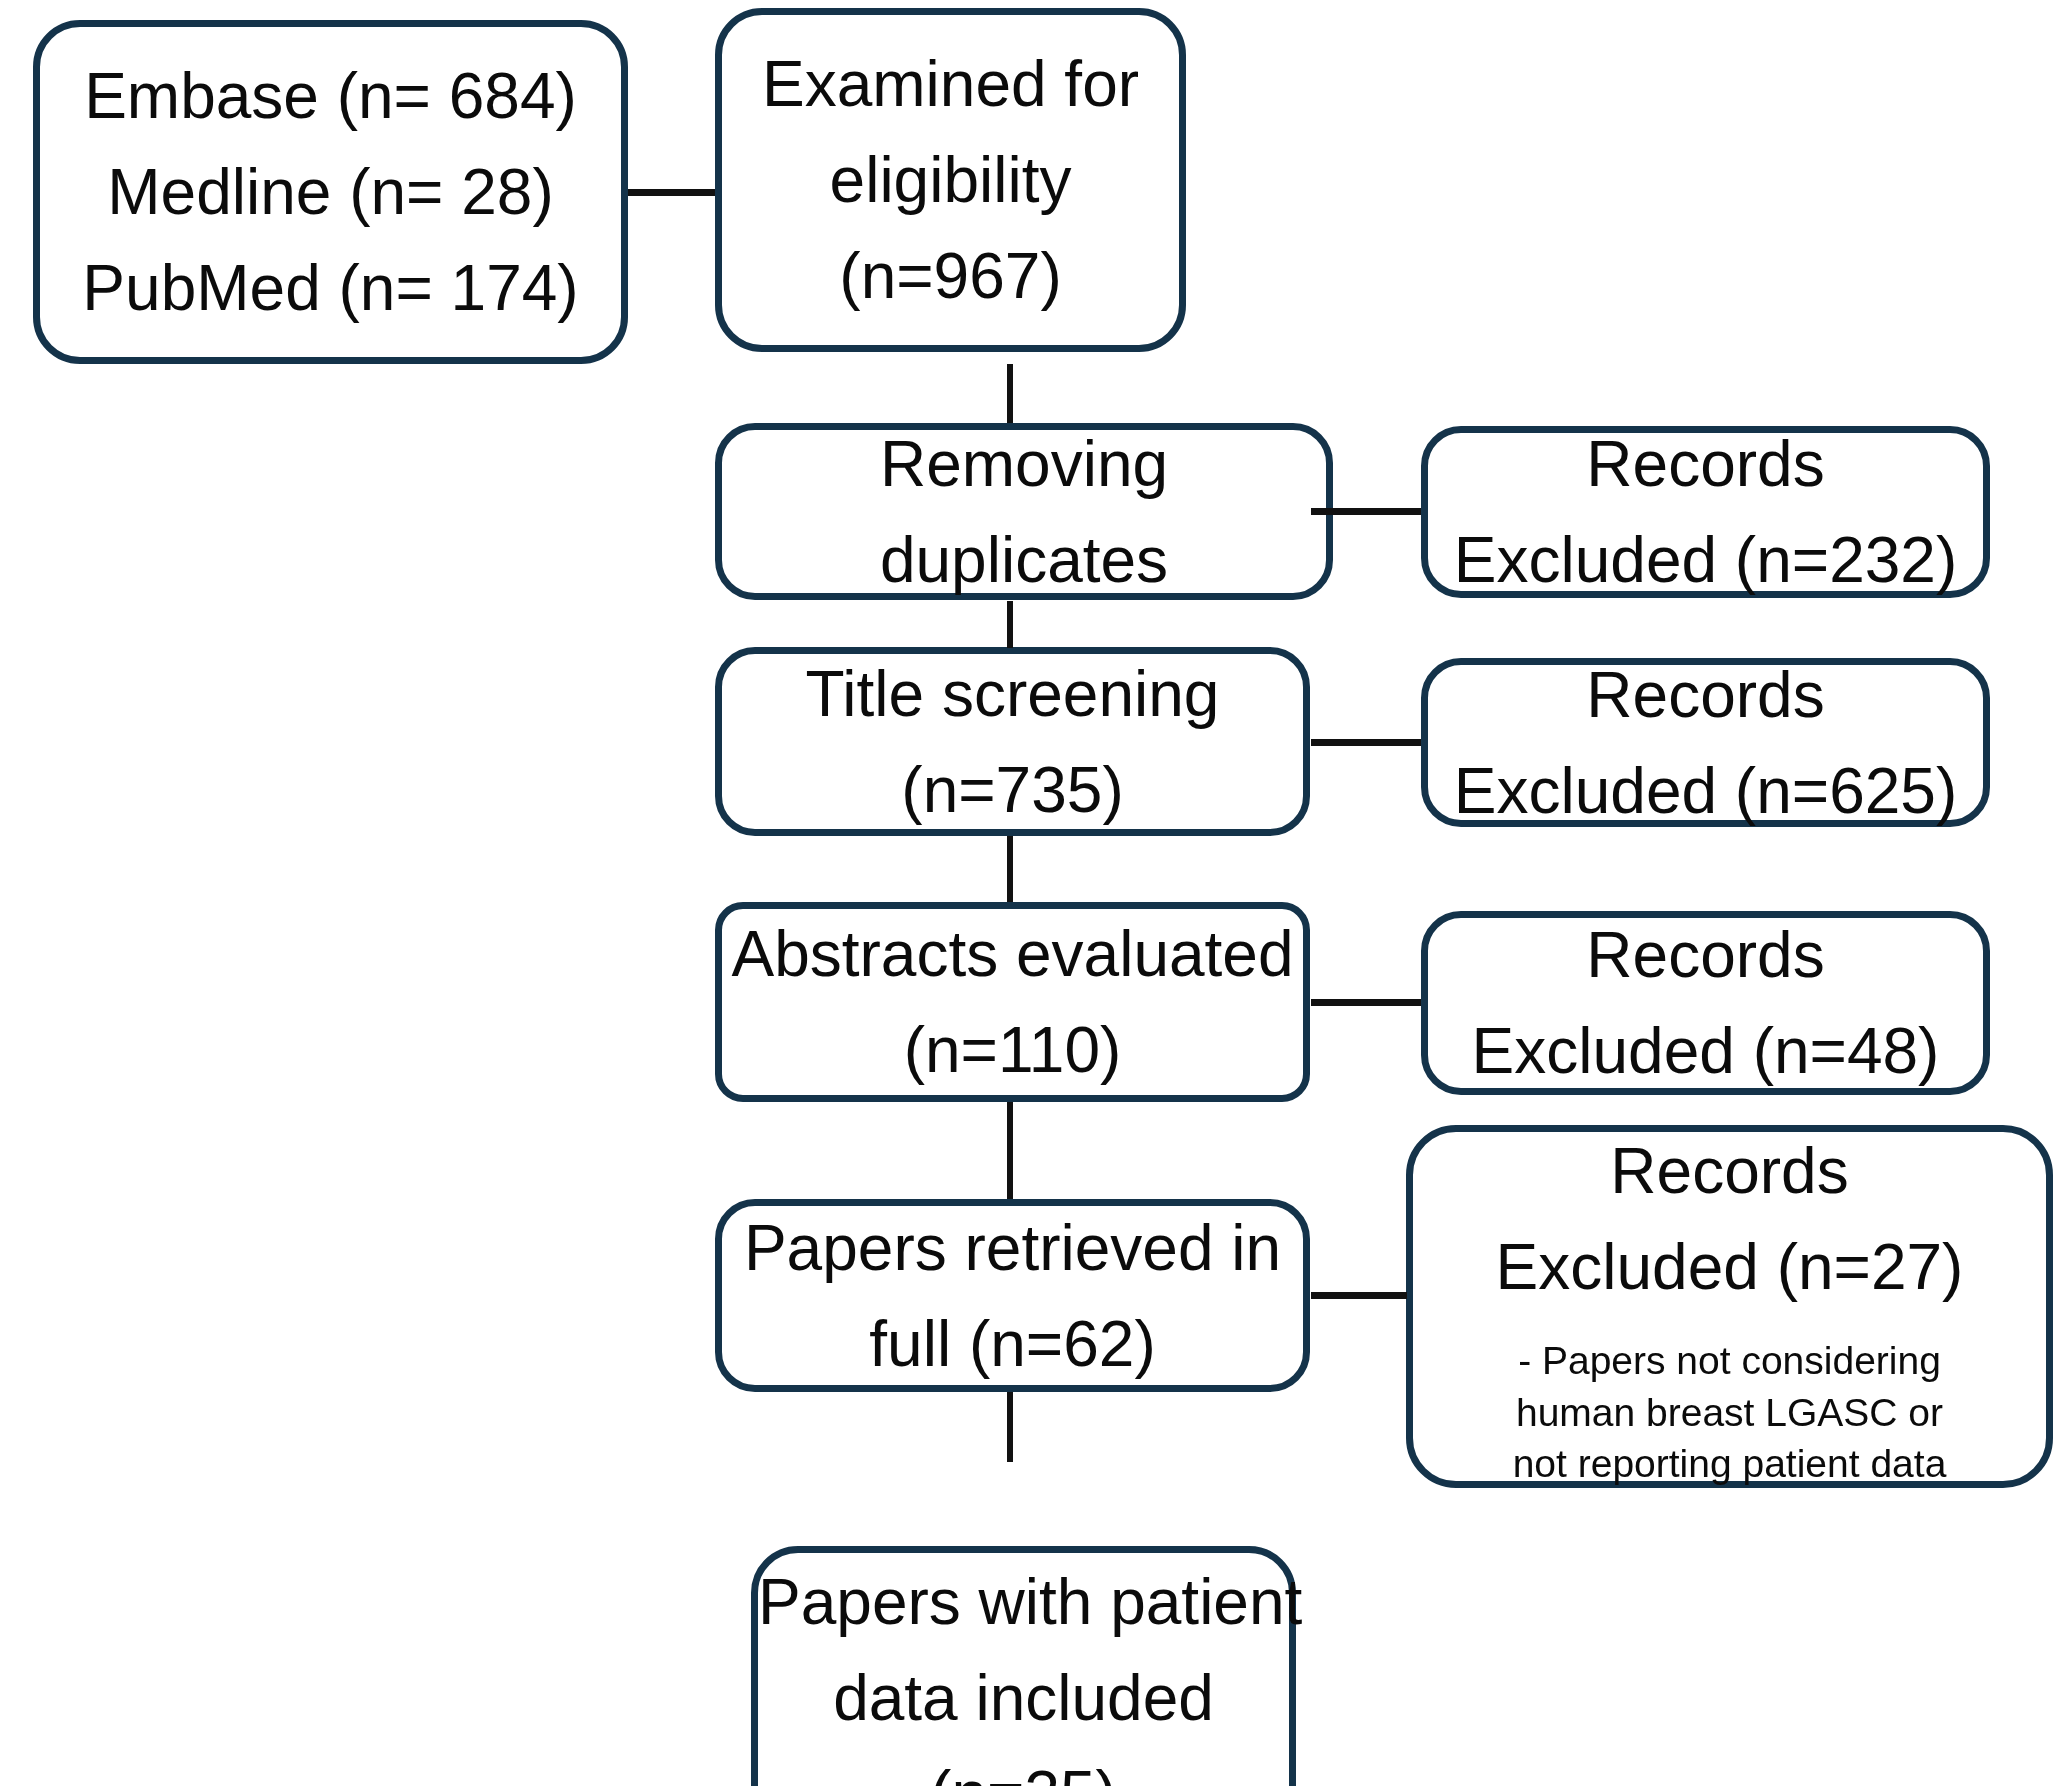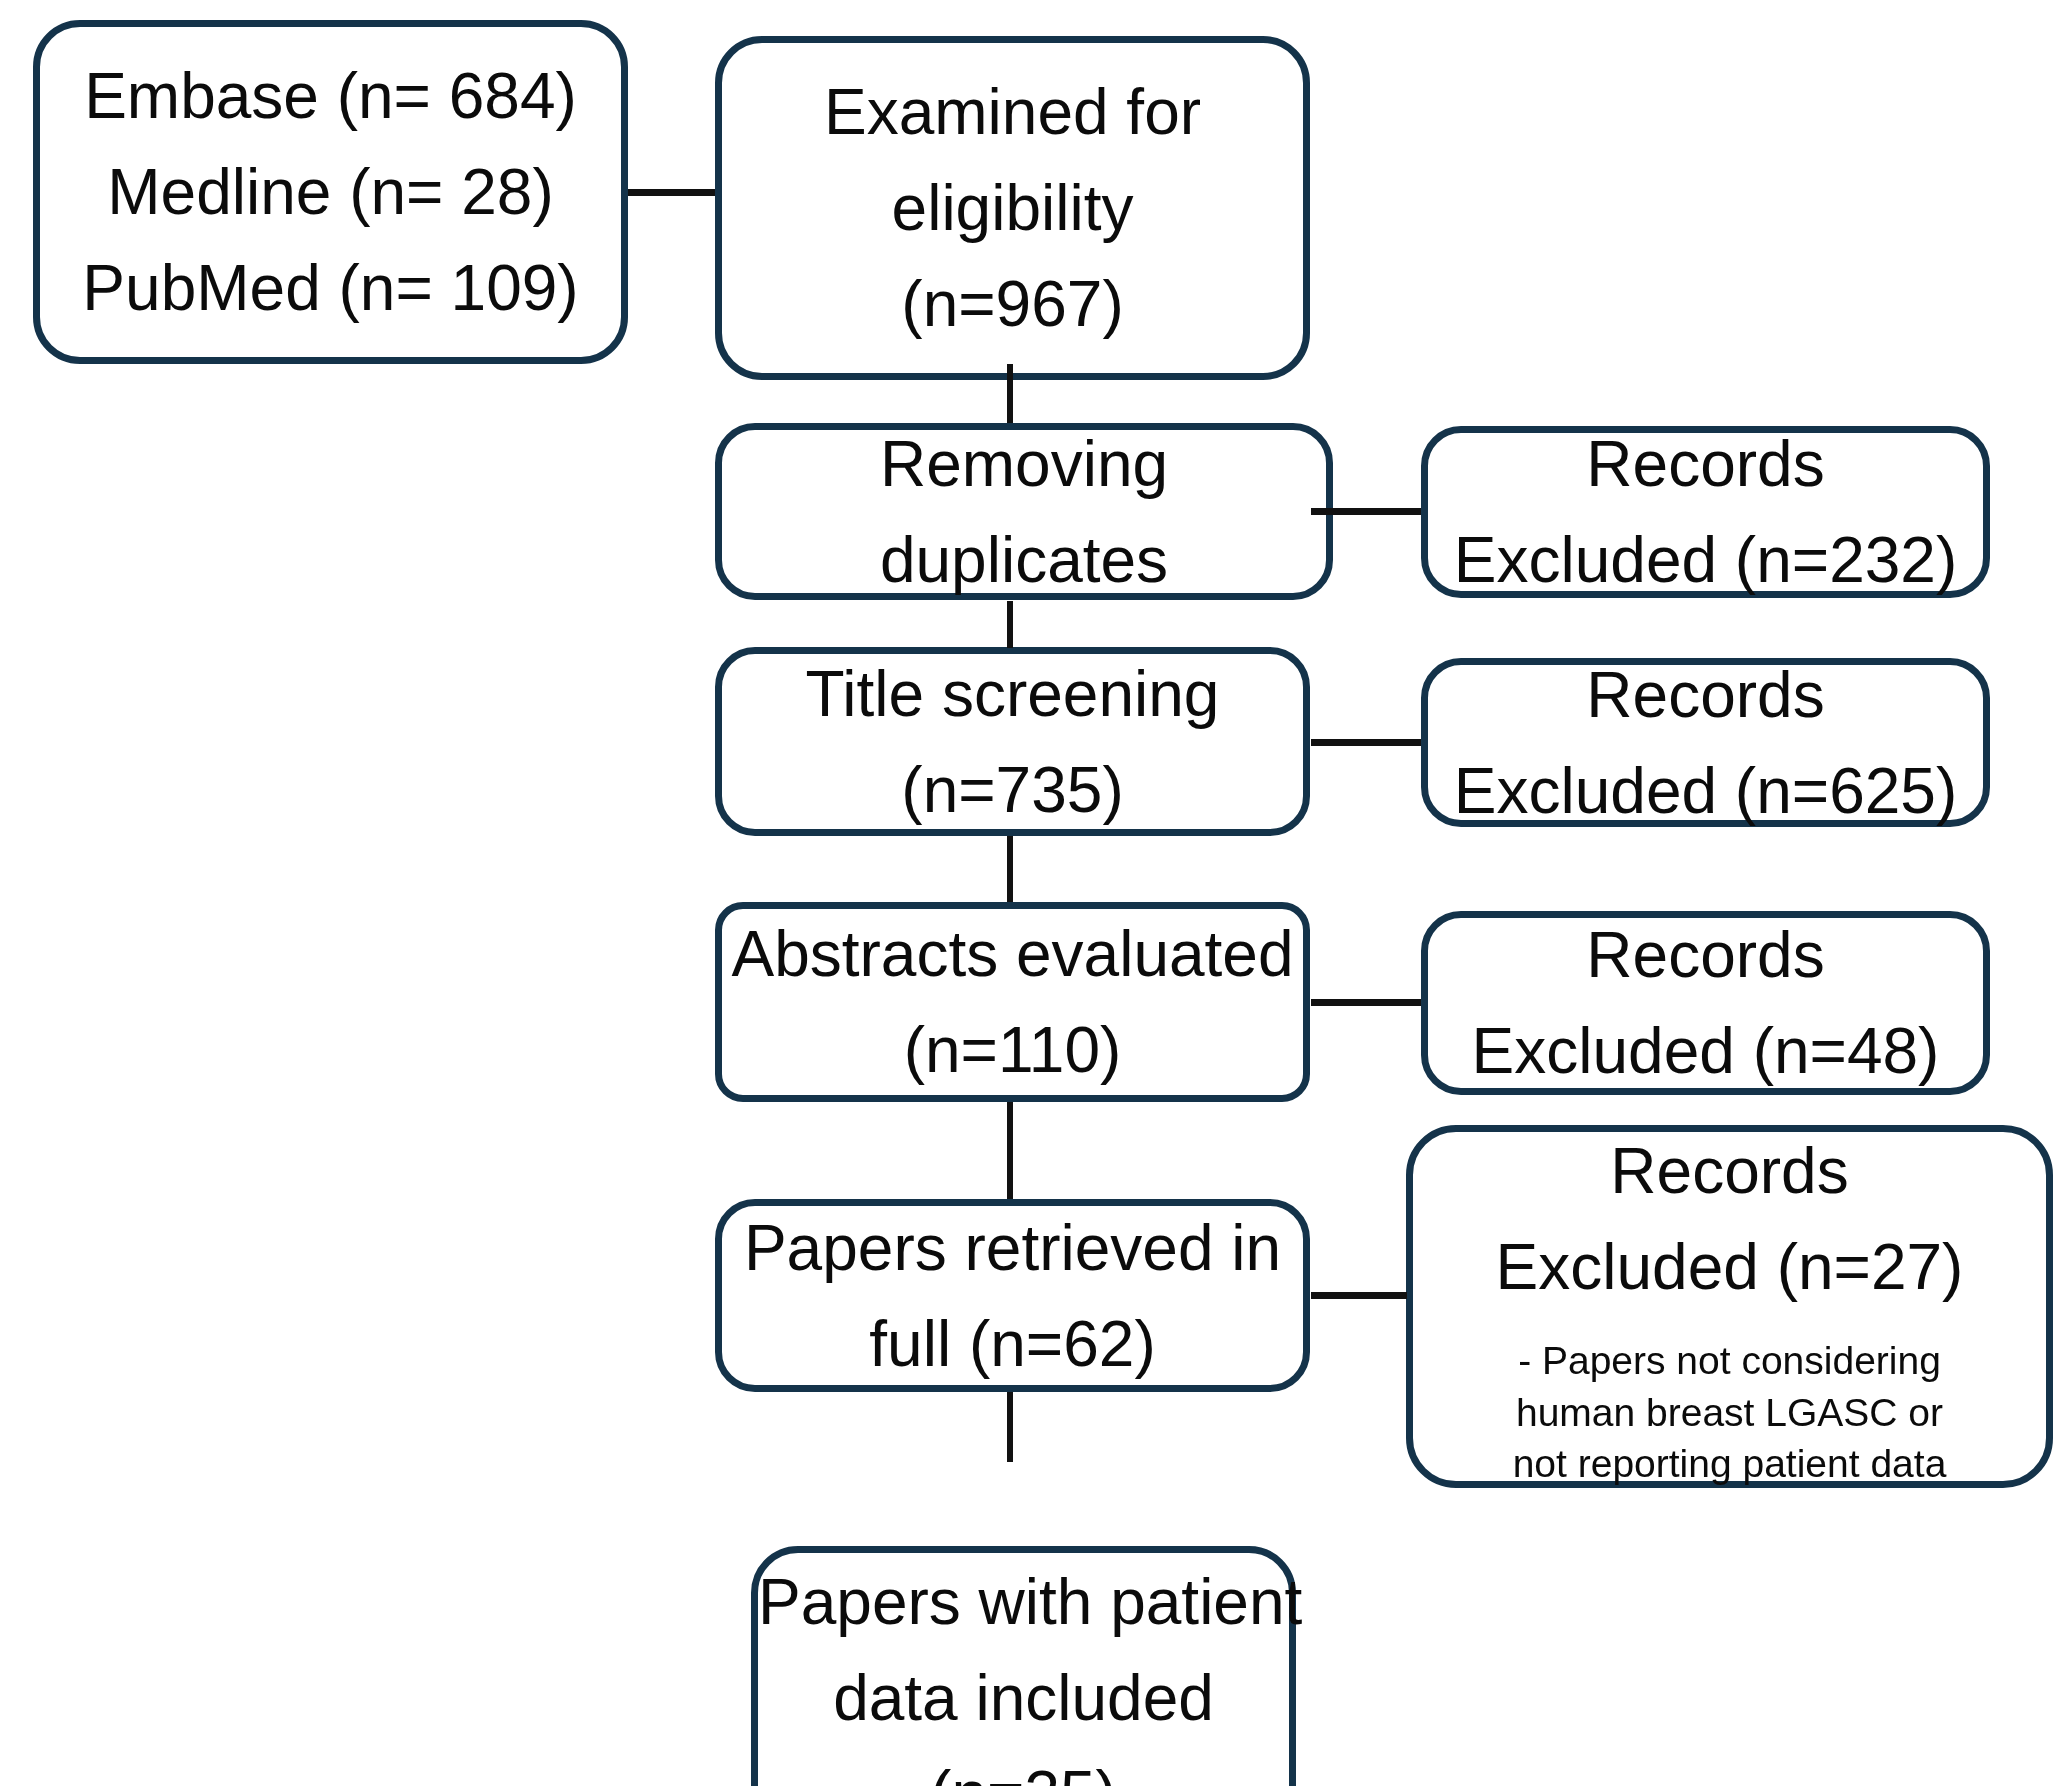--- a/index.html
+++ b/index.html
@@ -60,25 +60,25 @@
 </style>
 </head>
 <body>
 
 <div class="canvas">
 
   <div class="box" style="left:33px; top:20px; width:595px; height:344px;">
     <div class="box-text">
       <div class="tline">Embase (n= 684)</div>
       <div class="tline">Medline (n= 28)</div>
-      <div class="tline">PubMed (n= 109)</div>
+      <div class="tline">PubMed (n= 174)</div>
     </div>
   </div>
 
-  <div class="box" style="left:715px; top:36px; width:595px; height:344px;">
+  <div class="box" style="left:715px; top:8px; width:471px; height:344px;">
     <div class="box-text">
       <div class="tline">Examined for</div>
       <div class="tline">eligibility</div>
       <div class="tline">(n=967)</div>
     </div>
   </div>
 
   <div class="box" style="left:715px; top:423px; width:618px; height:177px; border-radius:40px;">
     <div class="box-text">
       <div class="tline">Removing</div>

